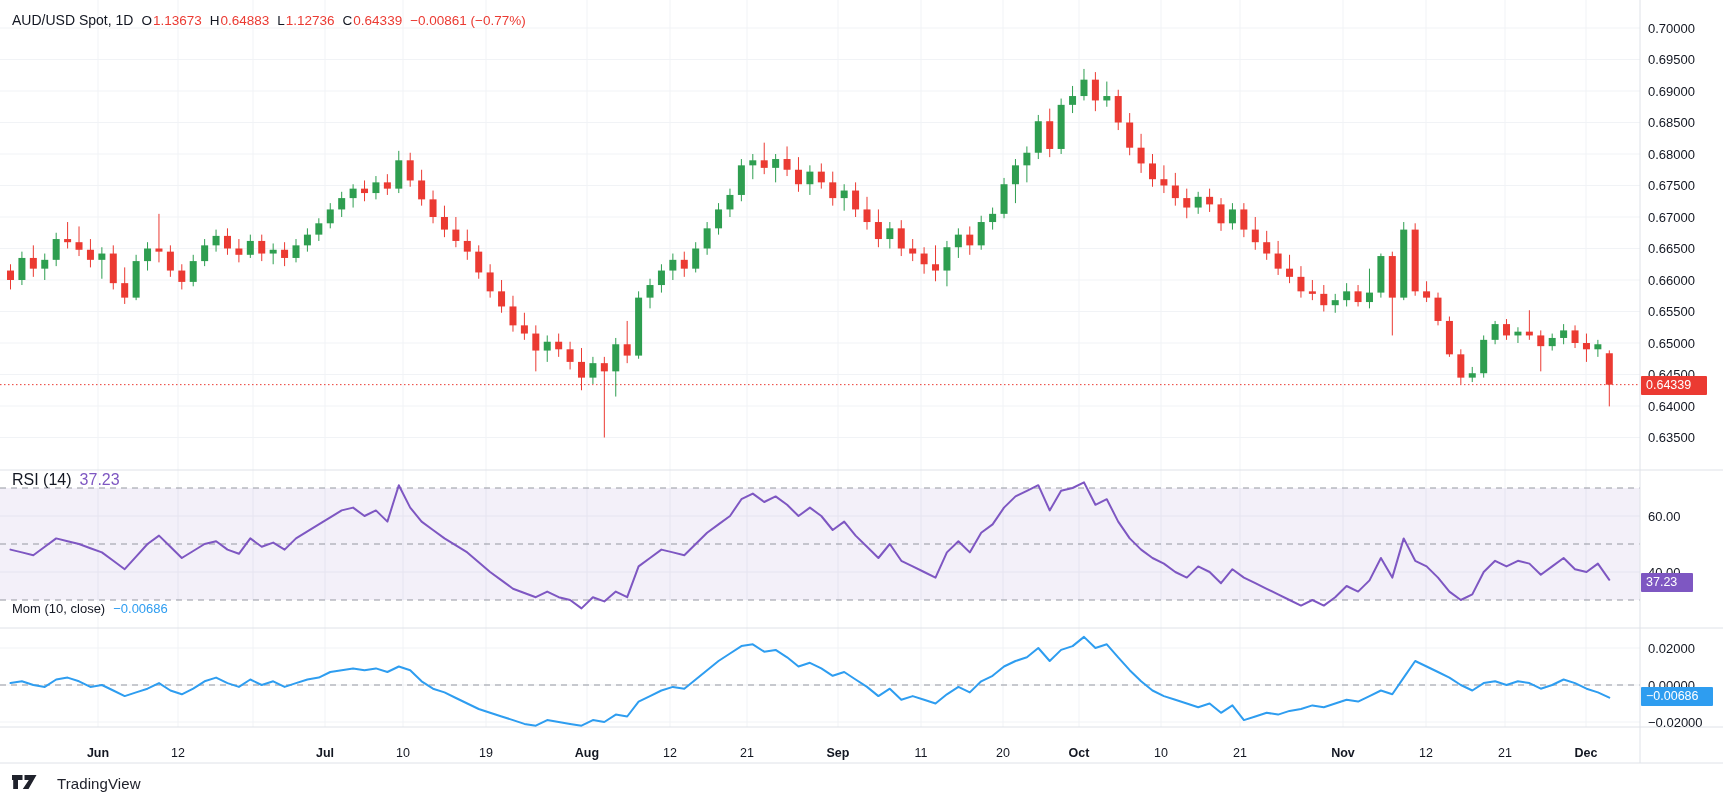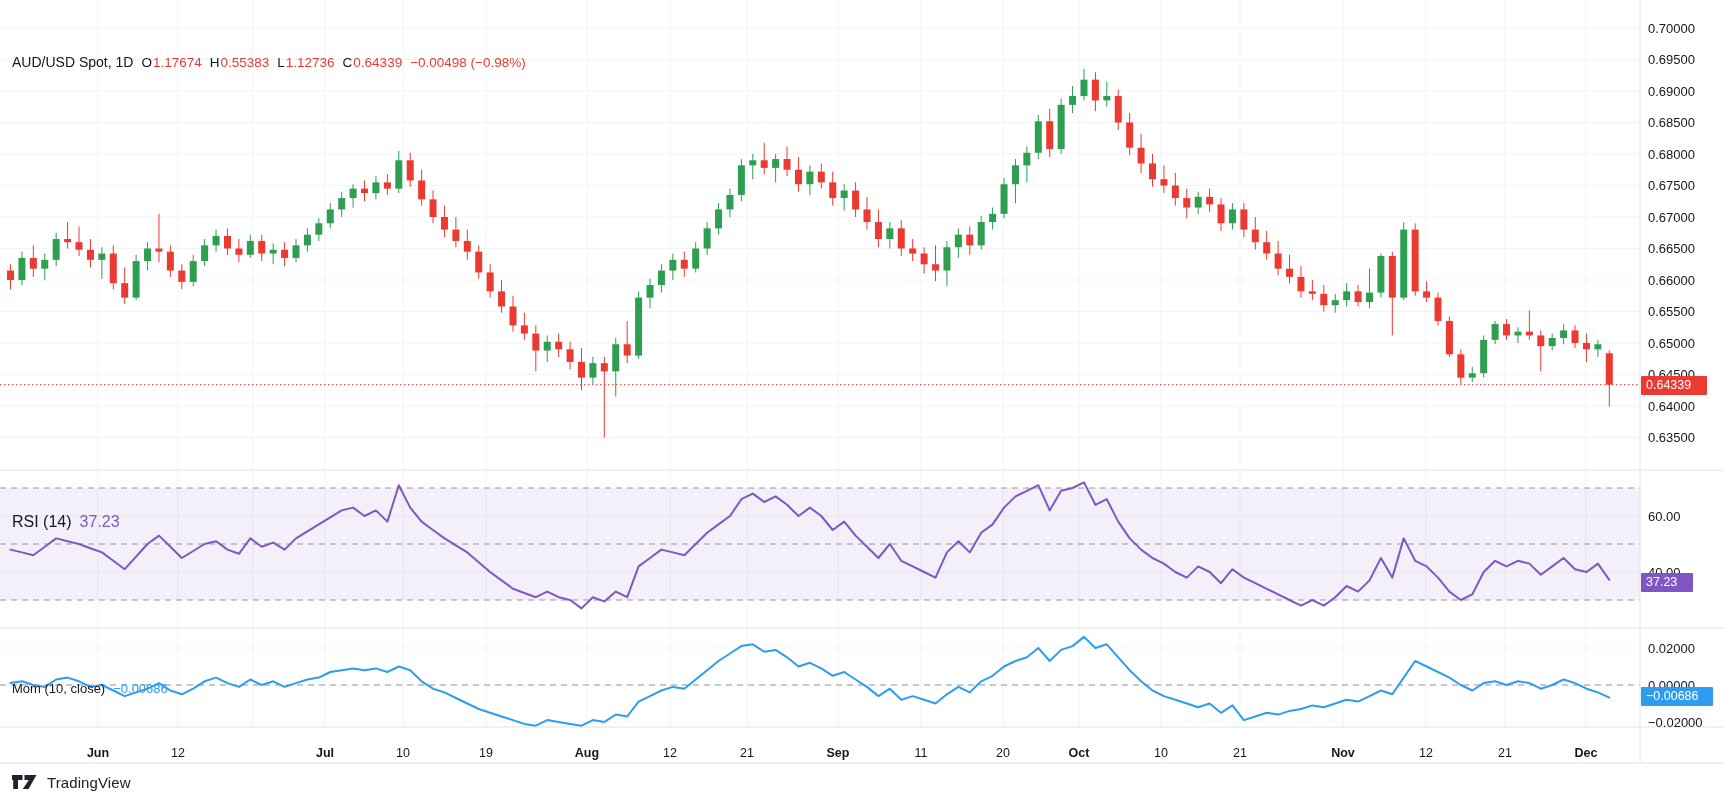--- a/index.html
+++ b/index.html
@@ -1,33 +1,33 @@
 <!DOCTYPE html>
 <html><head>
 <meta charset="utf-8">
 <style>
   html,body{margin:0;padding:0;background:#ffffff;}
   body{font-family:"Liberation Sans", sans-serif;}
   #app{position:relative;width:1723px;height:803px;background:#fff;overflow:hidden;}
   #chart-svg{position:absolute;left:0;top:0;}
-  .legend{position:absolute;display:flex;align-items:center;gap:8px;font-size:13.5px;color:#131722;white-space:nowrap;z-index:4;margin-top:42px;}
+  .legend{position:absolute;display:flex;align-items:center;gap:8px;font-size:13.5px;color:#131722;white-space:nowrap;z-index:4;}
   .legend .sym{font-size:14px;font-weight:400;color:#131722;}
   .legend .grp{display:inline-flex;gap:1px;}
   .legend .ltr{color:#131722;}
   .red-v{color:#eb3a32;}
   .purple-v{color:#7e57c2;}
   .blue-v{color:#2e9df0;}
   #main-legend{left:12px;top:12px;}
   #rsi-legend{left:12px;top:471px;font-size:16px;}
-  #mom-legend{left:12px;top:639px;font-size:13px;}
+  #mom-legend{left:12px;top:601px;font-size:13px;}
   .badge{position:absolute;left:1641px;height:19px;line-height:19px;color:#fff;font-size:12.5px;padding:0 5px;z-index:3;border-radius:1px;}
   #price-badge{top:376px;background:#eb3a32;width:56px;}
   #rsi-badge{top:573px;background:#7e57c2;width:42px;}
   #mom-badge{top:687px;background:#2e9df0;width:62px;}
-  #brand{position:absolute;left:12px;top:774px;display:flex;gap:10px;z-index:4;}
+  #brand{position:absolute;left:12px;top:774px;display:flex;align-items:center;gap:20px;z-index:4;}
   #brand .brand-text{font-size:15px;font-weight:500;color:#20222c;letter-spacing:0.1px;}
 </style>
 </head>
 <body>
 
 <div id="app">
 
   <svg id="chart-svg" width="1723" height="803">
       <line x1="98" y1="0" x2="98" y2="727" stroke="#f1f3f6" stroke-width="1"></line>
       <line x1="178" y1="0" x2="178" y2="727" stroke="#f1f3f6" stroke-width="1"></line>
@@ -398,35 +398,35 @@
       <text x="1343" y="757" font-size="12.5" text-anchor="middle" fill="#131722" font-weight="700" font-family="&quot;Liberation Sans&quot;,sans-serif">Nov</text>
       <text x="1426" y="757" font-size="12.5" text-anchor="middle" fill="#131722" font-weight="400" font-family="&quot;Liberation Sans&quot;,sans-serif">12</text>
       <text x="1505" y="757" font-size="12.5" text-anchor="middle" fill="#131722" font-weight="400" font-family="&quot;Liberation Sans&quot;,sans-serif">21</text>
       <text x="1586" y="757" font-size="12.5" text-anchor="middle" fill="#131722" font-weight="700" font-family="&quot;Liberation Sans&quot;,sans-serif">Dec</text>
     </svg>
 
   <div class="legend" id="main-legend">
     <span class="sym">AUD/USD Spot, 1D</span>
     <span class="grp">
         <span class="ltr">O</span>
-        <span class="red-v">1.17674</span>
+        <span class="red-v">1.13673</span>
       </span>
     <span class="grp">
         <span class="ltr">H</span>
-        <span class="red-v">0.55383</span>
+        <span class="red-v">0.64883</span>
       </span>
     <span class="grp">
         <span class="ltr">L</span>
         <span class="red-v">1.12736</span>
       </span>
     <span class="grp">
         <span class="ltr">C</span>
         <span class="red-v">0.64339</span>
       </span>
-    <span class="red-v">−0.00498 (−0.98%)</span>
+    <span class="red-v">−0.00861 (−0.77%)</span>
   </div>
 
   <div class="legend" id="rsi-legend">
     <span>RSI (14)</span>
     <span class="purple-v">37.23</span>
   </div>
 
   <div class="legend" id="mom-legend">
     <span>Mom (10, close)</span>
     <span class="blue-v">−0.00686</span>

